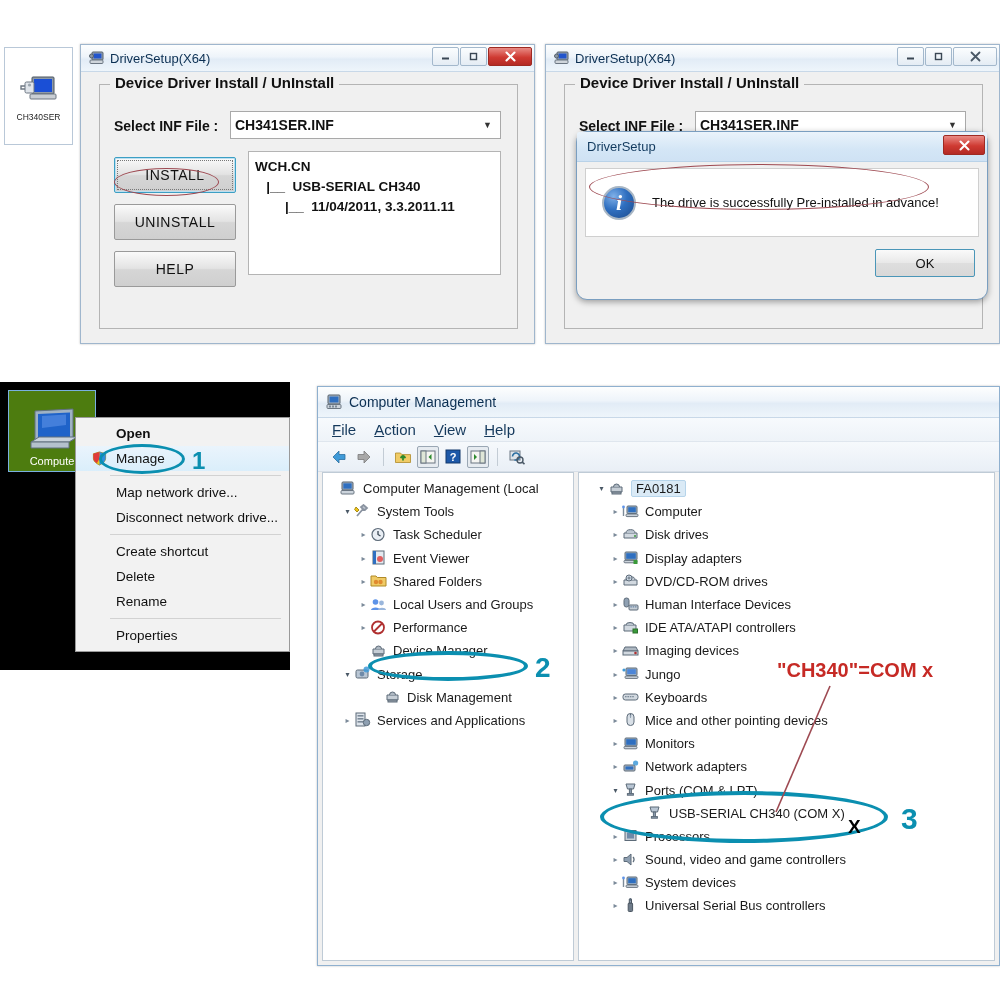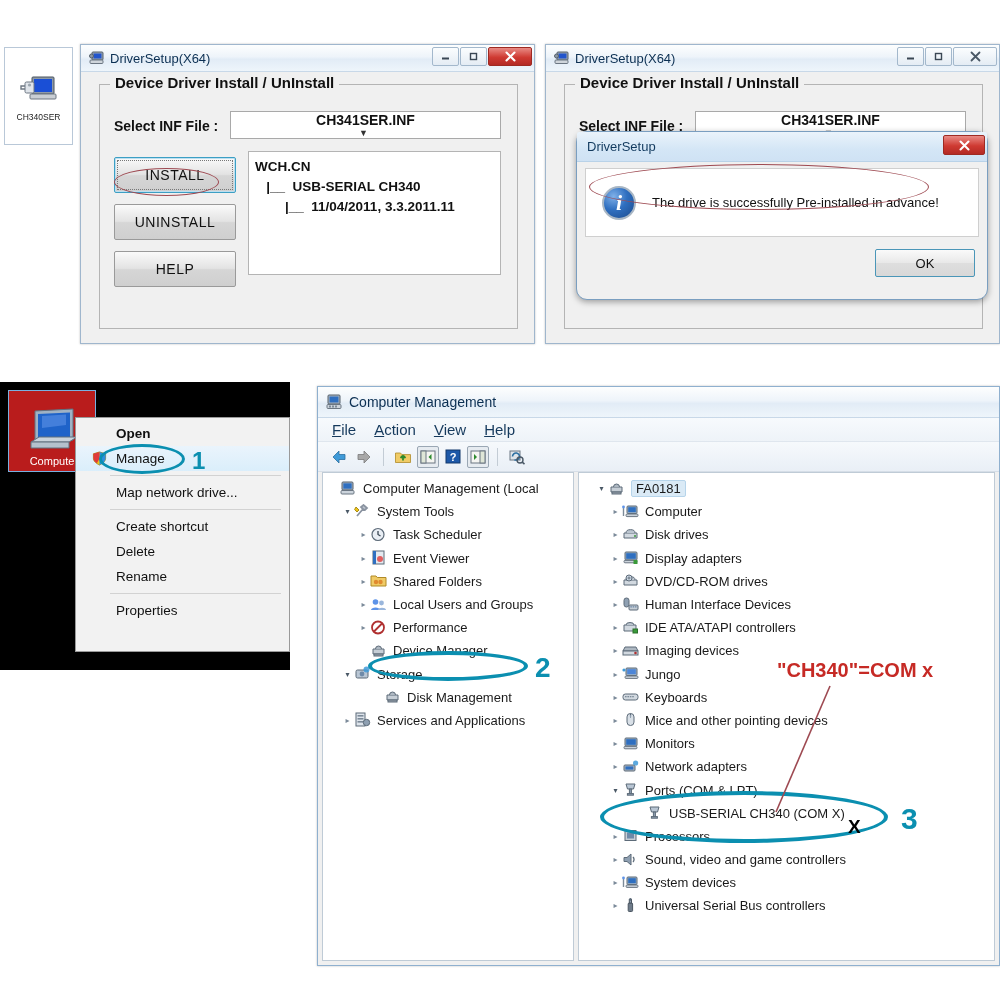--- a/index.html
+++ b/index.html
@@ -63,21 +63,21 @@
     font-size: 15px; font-weight: bold; color: #111;
     white-space: nowrap;
   }
   .lbl-inf {
     position: absolute; left: 14px; top: 33px;
     font-size: 14px; font-weight: bold; color: #111;
   }
   .combo {
     position: absolute; left: 130px; right: 16px; top: 26px; height: 28px;
     background: #fff; border: 1px solid #a9a9a9;
-    display: flex; align-items: center; padding: 0 4px; flex-direction: column;
+    display: flex; align-items: center; padding: 0 4px;
   }
   .combo .val { font-size: 14px; font-weight: bold; color: #111; flex: 1; }
   .combo .arrow { font-size: 9px; color: #333; padding-right: 4px; }
 
   .btn3d {
     position: absolute; left: 14px; width: 122px; height: 36px;
     background: linear-gradient(to bottom,#fafafa,#e3e3e3 48%,#d6d6d6 52%,#cfcfcf);
     border: 1px solid #9a9a9a;
     border-radius: 2px;
     display: flex; align-items: center; justify-content: center;
@@ -360,21 +360,21 @@
           <span>OK</span>
         </div>
       </div>
 
       <div class="ann-red-ellipse" style="left:12px; top:32px; width:340px; height:46px;"></div>
     </div>
   </div>
 
   <div class="desktop-black" style="left:0px; top:382px; width:290px; height:288px;"></div>
 
-  <div class="desk-icon" style="left:8px; top:390px; width:88px; height:82px; background:#b91c1c; border:1px solid #79b0e0;">
+  <div class="desk-icon" style="left:8px; top:390px; width:88px; height:82px; background:#4d7c0f; border:1px solid #79b0e0;">
     <svg width="54" height="48" viewBox="0 0 54 48">
       <path d="M10 4 L48 2 L48 33 L10 35 Z" fill="#9fb2c4" stroke="#60707f"></path>
       <path d="M13 7 L45 5.5 L45 30 L13 31.5 Z" fill="#1f63c9"></path>
       <path d="M17 9 L41 7.6 L41 18 L17 21 Z" fill="#5d93e8" opacity=".6"></path>
       <path d="M6 35 L14 30 L52 30 L44 35 Z" fill="#c9d3dc" stroke="#60707f"></path>
       <path d="M6 35 L6 41 L44 41 L44 35 Z" fill="#b4c1cd" stroke="#60707f"></path>
     </svg>
     <div class="cap" style="color:#fff;font-size:11px;position:absolute;bottom:4px;">Compute</div>
   </div>
 
@@ -386,20 +386,23 @@
       <svg class="shield" viewBox="0 0 16 16">
         <path d="M8 1 L14.5 3 V8 C14.5 12 8 15 8 15 C8 15 1.5 12 1.5 8 V3 Z" fill="#f0c419" stroke="#9a7c0a" stroke-width=".8"></path>
         <path d="M8 1 L14.5 3 V8 C14.5 12 8 15 8 15 Z" fill="#2f8fe0"></path>
         <path d="M8 1 L1.5 3 V8 C1.5 10 3.6 12 5.2 13 L8 8 Z" fill="#e03b3b"></path>
       </svg>
       <span>Manage</span>
     </div>
     <div class="ctx-sep"></div>
     <div class="ctx-item">
       <span>Map network drive...</span>
+    </div>
+    <div class="ctx-item">
+      <span>Disconnect network drive...</span>
     </div>
     <div class="ctx-sep"></div>
     <div class="ctx-item">
       <span>Create shortcut</span>
     </div>
     <div class="ctx-item">
       <span>Delete</span>
     </div>
     <div class="ctx-item">
       <span>Rename</span>

